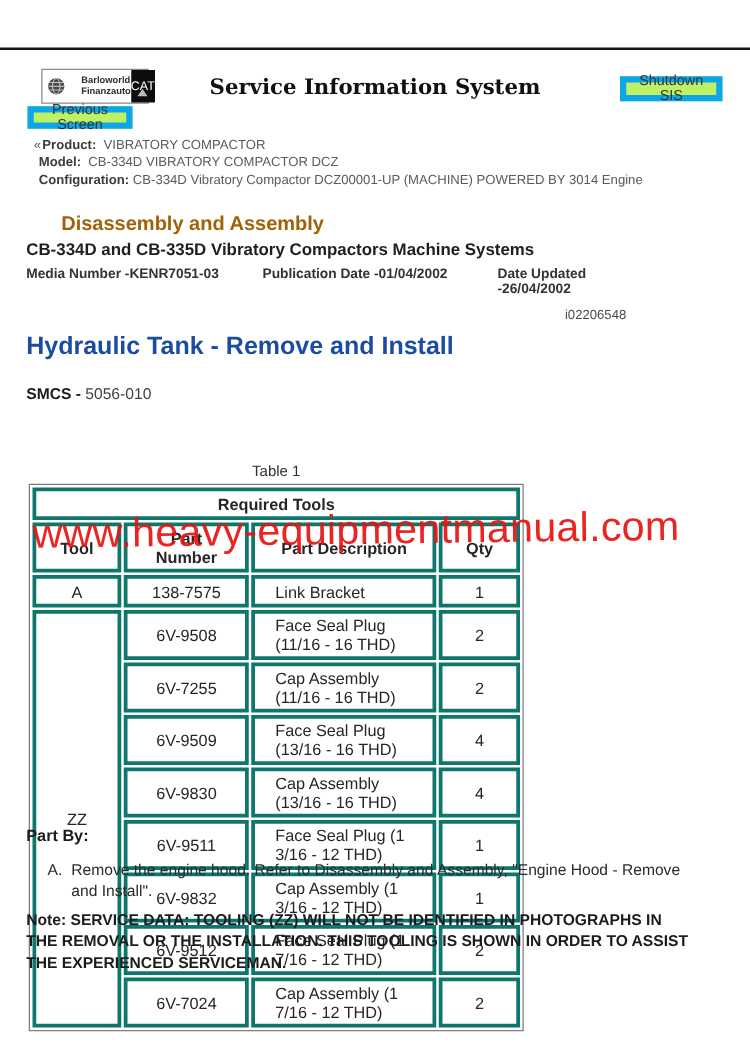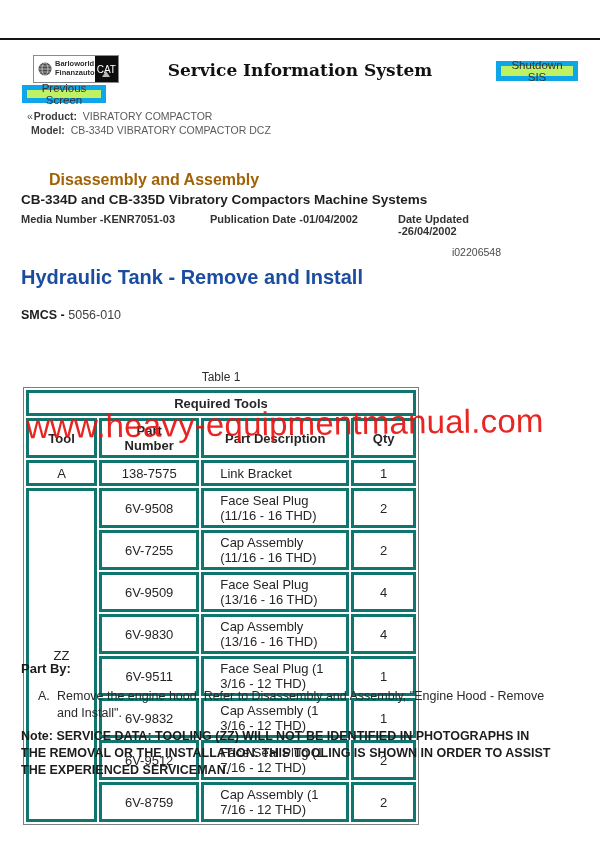--- a/index.html
+++ b/index.html
@@ -4,21 +4,21 @@
 <style>
   html,body{margin:0;padding:0;background:#fff;}
   .page{position:relative;width:600px;height:849px;background:#ffffff;overflow:hidden;
         font-family:"Liberation Sans", sans-serif;color:#222;}
 
   .top-rule{position:absolute;left:0;top:38px;width:600px;height:2px;background:#151515;}
 
   
   .brand{position:absolute;left:33px;top:55px;width:86px;height:28px;display:flex;
          border:1px solid #8a8a8a;box-sizing:border-box;background:#fff;}
-  .brand-left{flex:1;display:flex;align-items:center;gap:3px;padding-left:4px;}
+  .brand-left{flex:1;display:flex;align-items:center;gap:13px;padding-left:4px;}
   .brand-name{font-size:7.5px;font-weight:bold;line-height:1.15;color:#2d2d2d;}
   .cat-box{position:relative;width:24px;background:#0d0d0d;display:flex;align-items:center;justify-content:center;}
   .cat-box span{color:#fff;font-weight:normal;font-size:10px;letter-spacing:0;}
   .cat-tri{position:absolute;left:50%;bottom:5px;transform:translateX(-50%);
            width:0;height:0;border-left:4px solid transparent;border-right:4px solid transparent;
            border-bottom:6px solid #d8d8d8;opacity:.85;}
 
   .sis-title{position:absolute;left:0;top:60px;width:600px;text-align:center;
              font-family:"DejaVu Serif", serif;font-weight:bold;font-size:17px;color:#111;}
 
@@ -104,20 +104,24 @@
 
   <div class="meta">
     <div class="row">
       <span class="chev">«</span><b>Product:</b>&nbsp;
       <span>VIBRATORY COMPACTOR</span>
     </div>
     <div class="row" style="padding-left:4px;">
       <b>Model:</b>&nbsp;
       <span>CB-334D VIBRATORY COMPACTOR DCZ</span>
     </div>
+    <div class="row" style="padding-left:4px;">
+      <b>Configuration:</b>
+      <span>CB-334D Vibratory Compactor DCZ00001-UP (MACHINE) POWERED BY 3014 Engine</span>
+    </div>
   </div>
 
   <div class="doc">
     <div class="doc-title">Disassembly and Assembly</div>
     <div class="doc-sub">CB-334D and CB-335D Vibratory Compactors Machine Systems</div>
     <div class="doc-meta">
       <span class="m1">Media Number -KENR7051-03</span>
       <span class="m2">Publication Date -01/04/2002</span>
       <span class="m3">Date Updated -26/04/2002</span>
     </div>
@@ -182,21 +186,21 @@
         <td class="c">6V-9832</td>
         <td class="desc">Cap Assembly (1 3/16 - 12 THD)</td>
         <td class="c">1</td>
       </tr>
       <tr>
         <td class="c">6V-9512</td>
         <td class="desc">Face Seal Plug (1 7/16 - 12 THD)</td>
         <td class="c">2</td>
       </tr>
       <tr>
-        <td class="c">6V-8759</td>
+        <td class="c">6V-7024</td>
         <td class="desc">Cap Assembly (1 7/16 - 12 THD)</td>
         <td class="c">2</td>
       </tr>
     </tbody>
       </table>
   </div>
 
   <div class="watermark">www.heavy-equipmentmanual.com</div>
 
   <div class="startby">Part By:</div>

